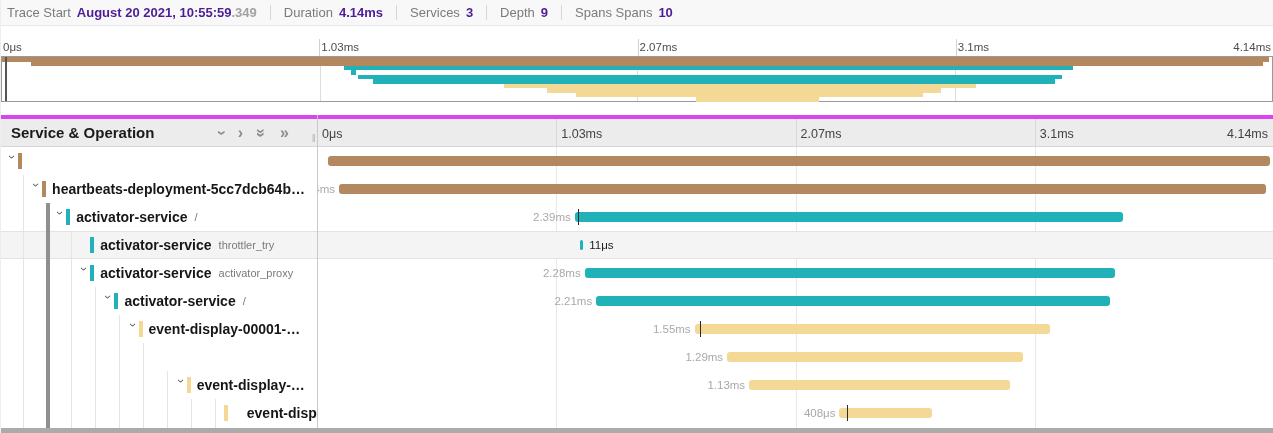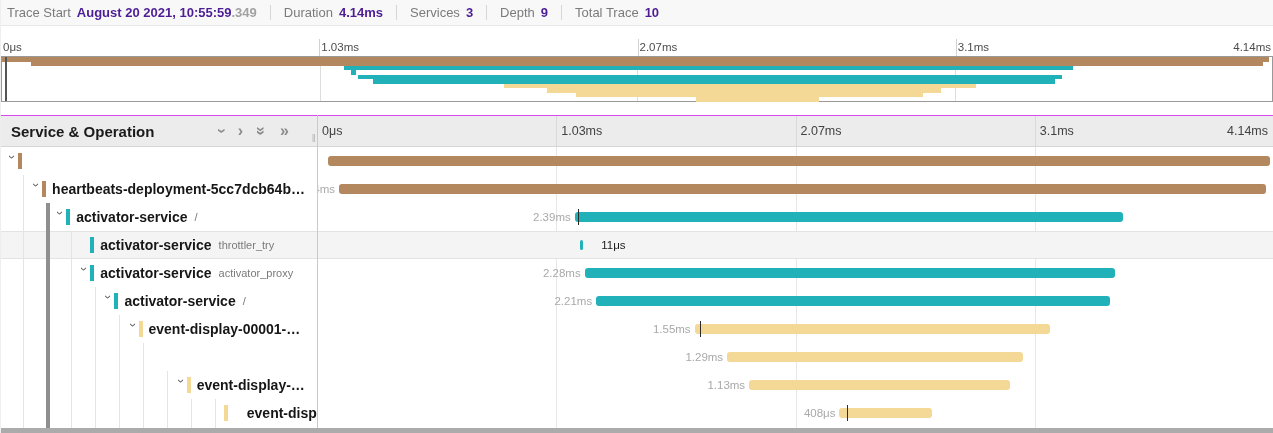--- a/index.html
+++ b/index.html
@@ -30,21 +30,21 @@
   .minimap {
     position:absolute; left:0; top:56px; width:100%; height:46px;
     border:1px solid #999; background:#fff;
   }
   .minimap .grid { position:absolute; top:0; width:1px; height:100%; background:#ddd; }
   .minimap .mm-bar { position:absolute; height:4.5px; }
   .minimap .scrubber { position:absolute; top:0; width:2px; height:100%; background:#555; }
   
   .thead {
     position:absolute; left:0; top:115px; width:100%; height:32px;
-    background:#ececec; border-top:1px solid #d946ef; border-bottom:1px solid #d6d6d6;
+    background:#ececec; border-top:4px solid #d946ef; border-bottom:1px solid #d6d6d6;
   }
   .name-head {
     position:absolute; left:0; top:0; width:316px; height:100%;
     display:flex; align-items:center; padding:0 10px;
   }
   .name-head .title { font-size:15px; font-weight:bold; color:#1a1a1a; flex:0 0 auto; }
   .head-icons { display:flex; align-items:center; gap:14px; margin-left:auto; margin-right:18px; }
   .chev { display:inline-block; color:#8c8c8c; font-size:16px; line-height:1; cursor:pointer; font-weight:bold;}
   .rot90 { transform:rotate(90deg); }
   .col-resizer {
@@ -70,21 +70,21 @@
   .row-chev { flex:0 0 12px; color:#5a5a5a; font-size:12px; line-height:1; transform:rotate(90deg); cursor:pointer; }
   .row-chev.hidden { visibility:hidden; }
   .chip { flex:0 0 4px; height:16px; margin-right:6px; }
   .svc { font-size:14px; font-weight:600; color:#161616; }
   .op { font-size:11px; color:#7a7a7a; margin-left:7px; }
   .tl-cell { position:absolute; left:316px; top:0; right:0; height:100%; overflow:hidden; }
   .bar { position:absolute; top:9px; height:10px; border-radius:3px; min-width:3px; cursor:pointer; }
   .bar-tick { position:absolute; top:6px; width:1.5px; height:16px; background:#2b2b2b; z-index:3; }
   .dur { position:absolute; top:7.5px; font-size:11.5px; white-space:nowrap; }
   .dur.left { color:#a9a9a9; }
-  .dur.right { color:#1c1c1c;margin-left:12px; }
+  .dur.right { color:#1c1c1c; }
   
   .hscroll { position:absolute; left:0; top:428px; width:100%; height:5px; background:#ababab; cursor:pointer; }
 </style>
 </head>
 <body>
 
 <div class="app">
 
   <div class="infobar">
     <div class="group">
@@ -98,21 +98,21 @@
     </div>
     <div class="group">
       <span class="lbl">Services</span>
       <span class="val">3</span>
     </div>
     <div class="group">
       <span class="lbl">Depth</span>
       <span class="val">9</span>
     </div>
     <div class="group">
-      <span class="lbl">Total Trace</span>
+      <span class="lbl">Spans Spans</span>
       <span class="val">10</span>
     </div>
   </div>
 
   <div class="ruler" id="ruler">
       <div class="tick-lbl" style="left: 2px;">0μs</div>
       <div class="tick-line" style="left: 318.25px;"></div>
       <div class="tick-lbl" style="left: 320.25px;">1.03ms</div>
       <div class="tick-line" style="left: 636.5px;"></div>
       <div class="tick-lbl" style="left: 638.5px;">2.07ms</div>

